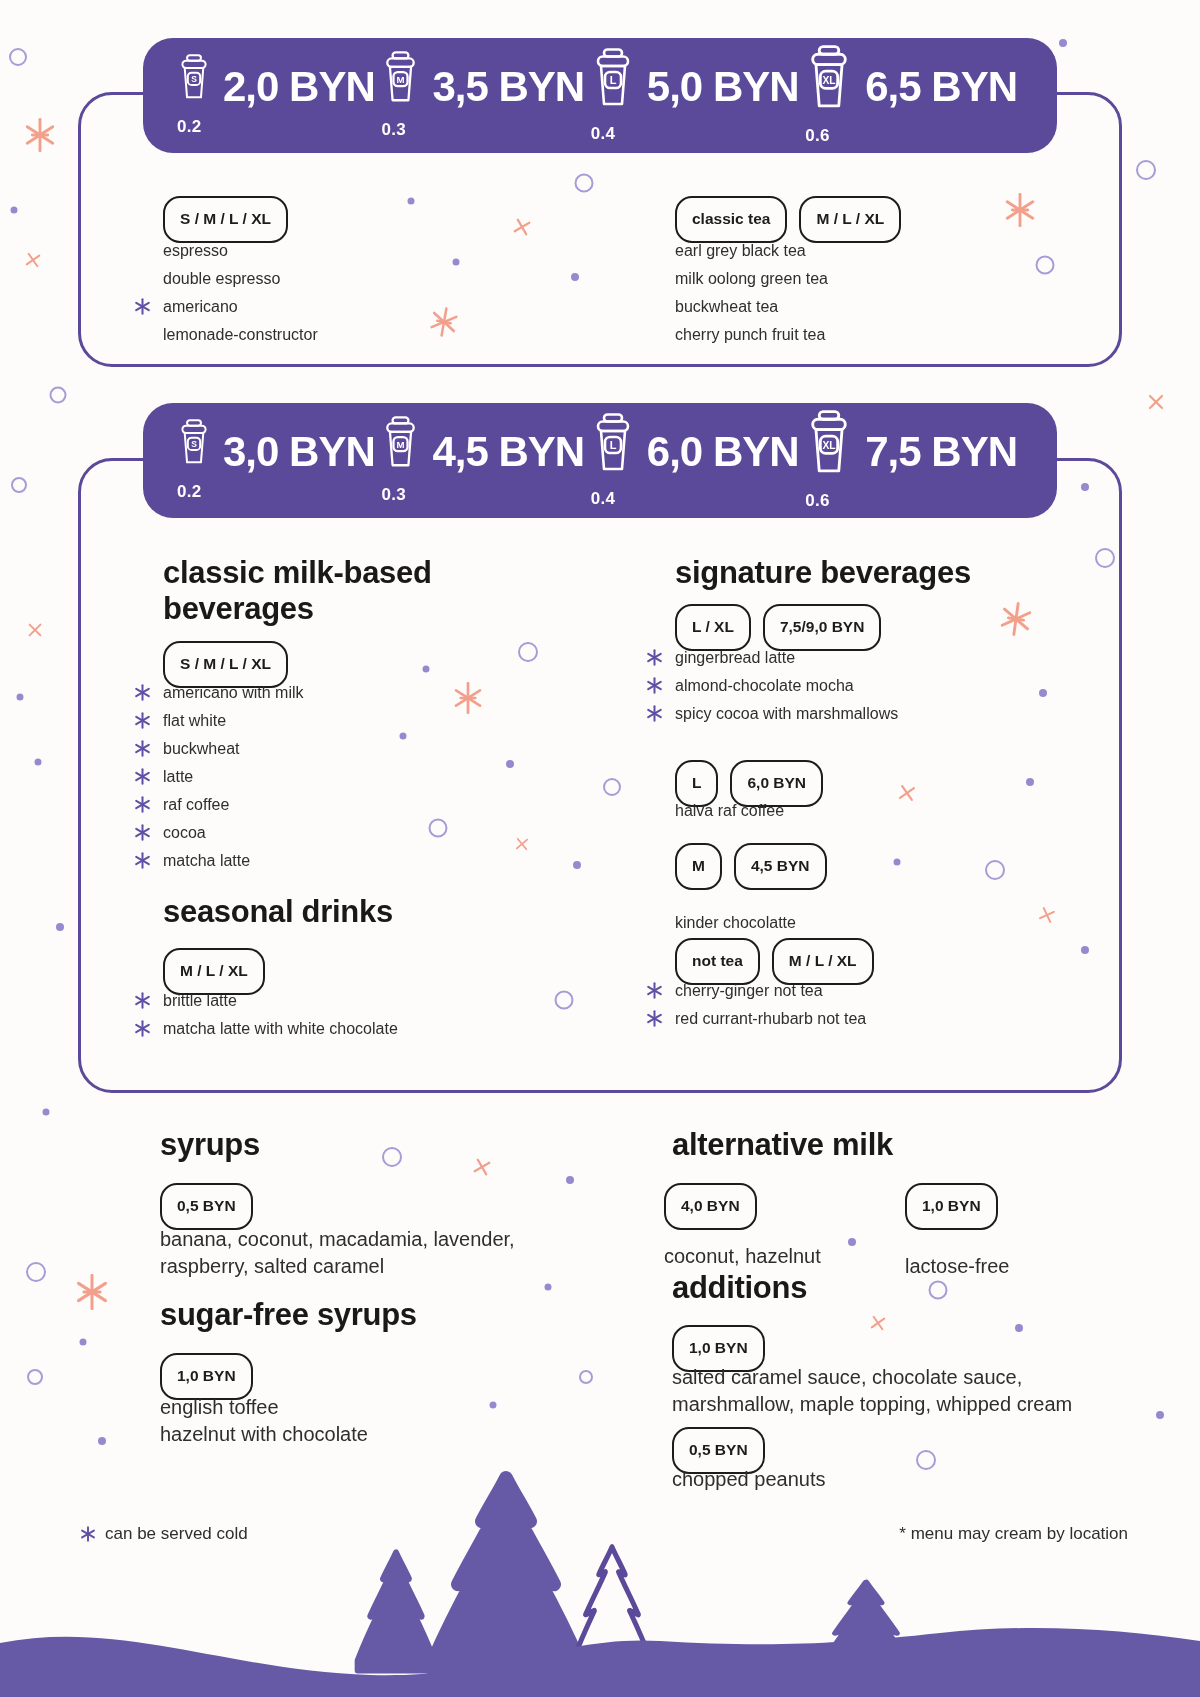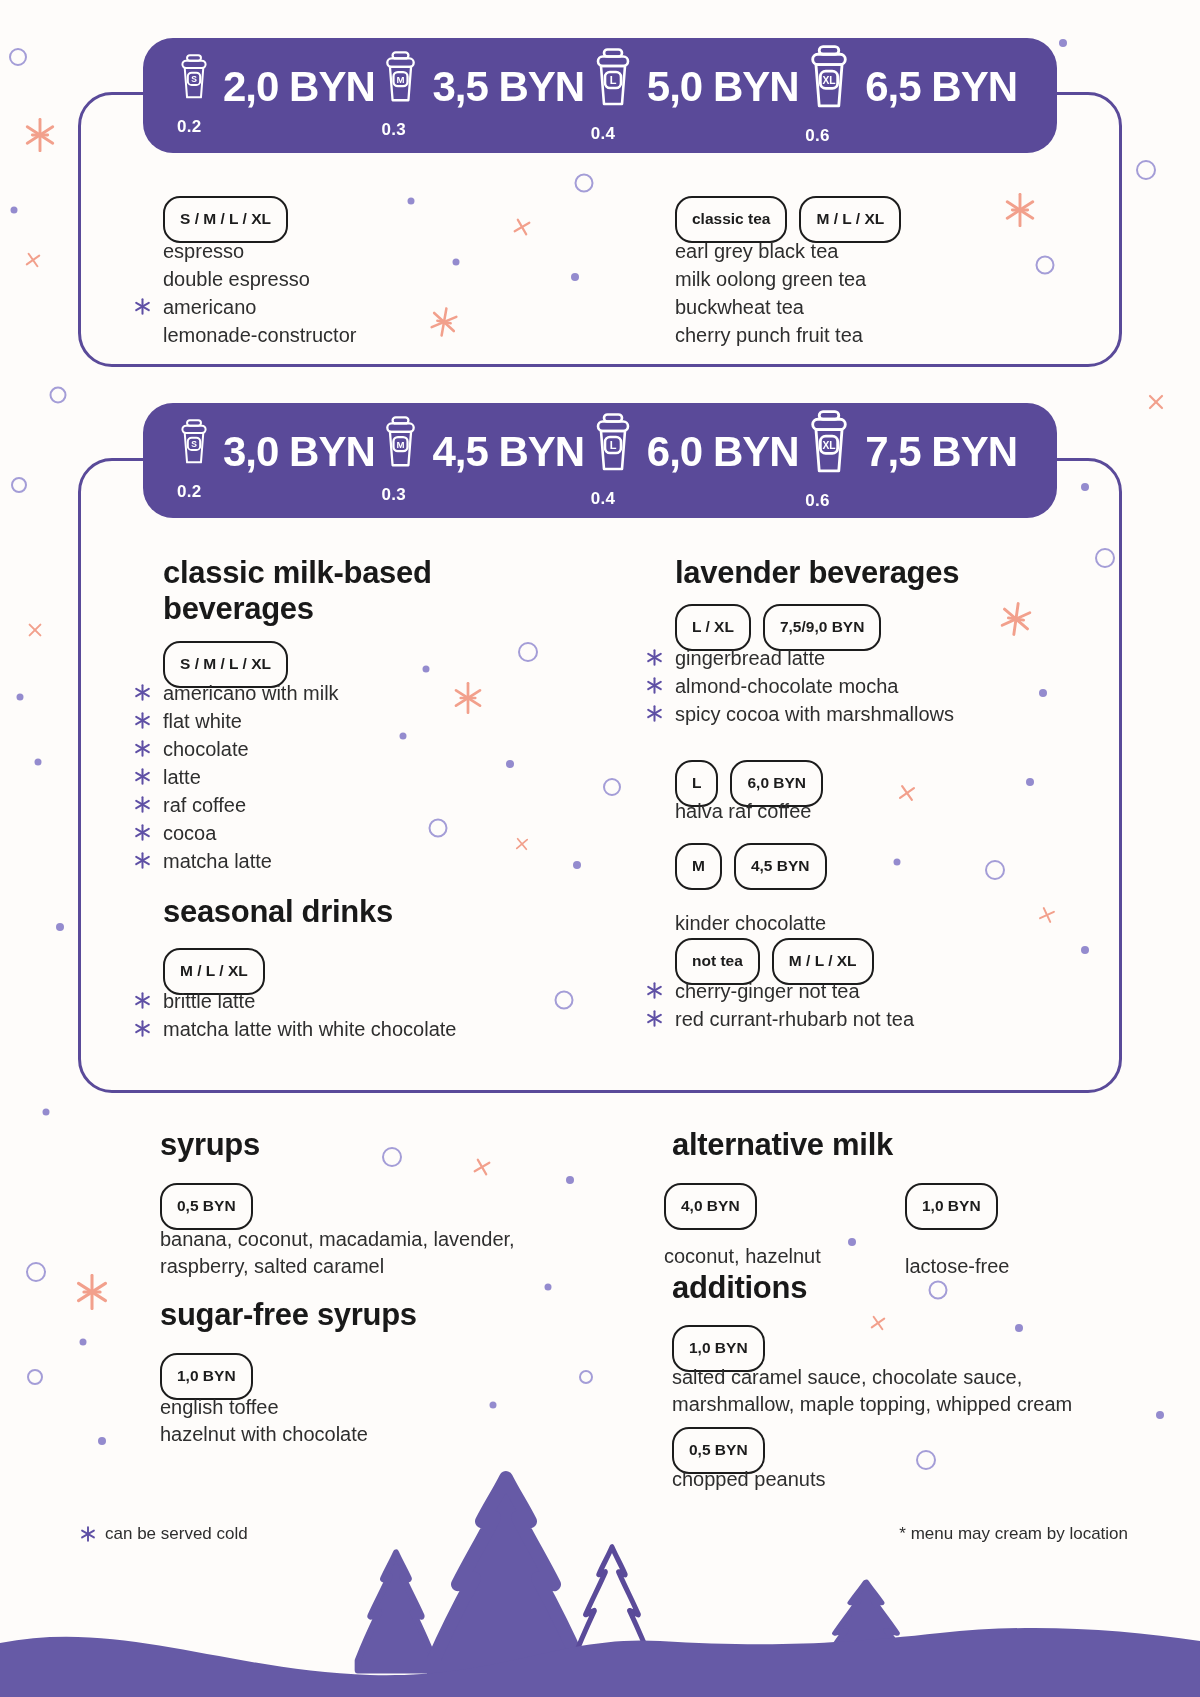--- a/index.html
+++ b/index.html
@@ -20,21 +20,21 @@
   
   .box{position:absolute;left:78px;width:1044px;background:#fefcfa;border:3.5px solid #5a4a99;
        border-radius:34px;box-sizing:border-box;z-index:1;}
   .abs{position:absolute;}
 
   .pillrow{display:flex;gap:12px;}
   .pill{display:inline-block;border:2.2px solid #1c1c1c;border-radius:17px;padding:12px 15px;
         font-weight:700;font-size:15.5px;color:#1c1c1c;white-space:nowrap;background:transparent;line-height:1.2;}
 
   .h{font-weight:700;font-size:31px;color:#191919;letter-spacing:-.3px;line-height:36px;}
-  .mi{position:relative;line-height:28px;font-size:20px;color:#2e2e2e;white-space:nowrap;}
+  .mi{position:relative;line-height:28px;font-size:16px;color:#2e2e2e;white-space:nowrap;}
   .mi .star{position:absolute;left:-29px;top:5px;width:17px;height:17px;}
   .plain{line-height:27px;font-size:20px;color:#2e2e2e;}
   .para{line-height:27px;font-size:20px;color:#2e2e2e;}
 
   
   .deco{position:absolute;transform:translate(-50%,-50%);z-index:2;pointer-events:none;}
   .deco.ring{border:2.5px solid #a49dd7;border-radius:50%;box-sizing:border-box;background:transparent;}
   .deco.dot{background:#948bce;border-radius:50%;}
 
   
@@ -233,21 +233,21 @@
     </div>
     <div class="abs" style="left:82px;top:218px">
       <div class="mi"><svg class="star" viewBox="0 0 20 20">
             <use href="#sym-star"></use>
           </svg><span>americano with milk</span></div>
       <div class="mi"><svg class="star" viewBox="0 0 20 20">
             <use href="#sym-star"></use>
           </svg><span>flat white</span></div>
       <div class="mi"><svg class="star" viewBox="0 0 20 20">
             <use href="#sym-star"></use>
-          </svg><span>chocolate</span></div>
+          </svg><span>buckwheat</span></div>
       <div class="mi"><svg class="star" viewBox="0 0 20 20">
             <use href="#sym-star"></use>
           </svg><span>latte</span></div>
       <div class="mi"><svg class="star" viewBox="0 0 20 20">
             <use href="#sym-star"></use>
           </svg><span>raf coffee</span></div>
       <div class="mi"><svg class="star" viewBox="0 0 20 20">
             <use href="#sym-star"></use>
           </svg><span>cocoa</span></div>
       <div class="mi"><svg class="star" viewBox="0 0 20 20">
@@ -260,21 +260,21 @@
     </div>
     <div class="abs" style="left:82px;top:526px">
       <div class="mi"><svg class="star" viewBox="0 0 20 20">
             <use href="#sym-star"></use>
           </svg><span>brittle latte</span></div>
       <div class="mi"><svg class="star" viewBox="0 0 20 20">
             <use href="#sym-star"></use>
           </svg><span>matcha latte with white chocolate</span></div>
     </div>
 
-    <div class="abs h" style="left:594px;top:94px">lavender beverages</div>
+    <div class="abs h" style="left:594px;top:94px">signature beverages</div>
     <div class="abs pillrow" style="left:594px;top:143px">
       <span class="pill">L / XL</span>
       <span class="pill">7,5/9,0 BYN</span>
     </div>
     <div class="abs" style="left:594px;top:183px">
       <div class="mi"><svg class="star" viewBox="0 0 20 20">
             <use href="#sym-star"></use>
           </svg><span>gingerbread latte</span></div>
       <div class="mi"><svg class="star" viewBox="0 0 20 20">
             <use href="#sym-star"></use>

